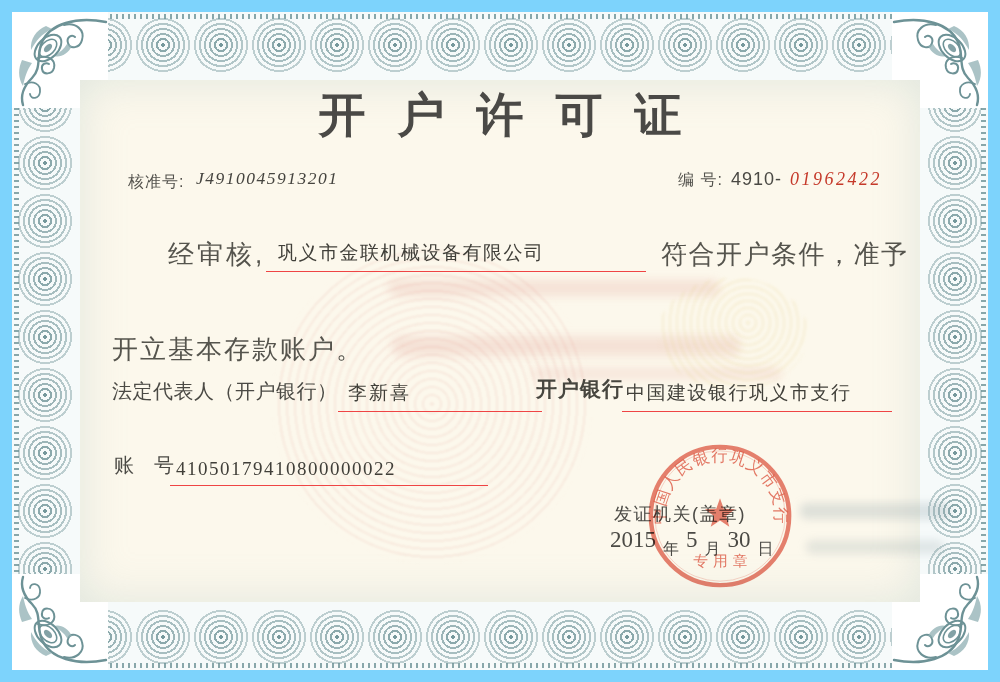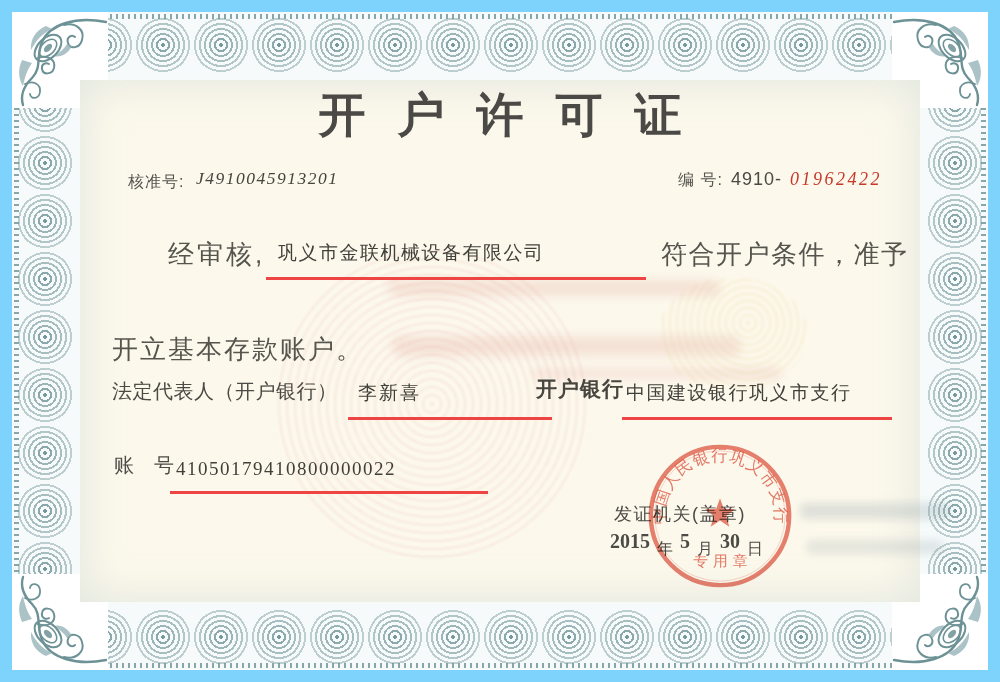--- a/index.html
+++ b/index.html
@@ -88,34 +88,34 @@
   .approval-value{position:absolute;left:196px;top:168px;font-size:17.5px;color:#45443f;letter-spacing:1.5px;}
   .serial{position:absolute;left:678px;top:169px;display:flex;align-items:baseline;}
   .serial-label{font-size:16px;color:#53524d;letter-spacing:1px;margin-right:8px;}
   .serial-prefix{font-size:18px;color:#4a4944;letter-spacing:1px;margin-right:8px;}
   .serial-number{font-size:18px;color:#c5392a;letter-spacing:2.5px;}
 
   .stmt-lead{position:absolute;left:168px;top:237px;font-size:26px;color:#55544d;letter-spacing:3px;}
   .stmt-tail{position:absolute;left:645px;top:237px;font-size:26px;color:#55544d;letter-spacing:1.5px;margin-left:16px;}
   .stmt-line2{position:absolute;left:112px;top:284px;font-size:26px;color:#55544d;letter-spacing:2px;margin-top:48px;}
 
-  .field{position:absolute;border-bottom:3px solid #ef4444;display:flex;align-items:flex-end;
-    padding-bottom:11px;font-family:"Liberation Serif","DejaVu Serif",serif;color:#403f39;}
+  .field{position:absolute;border-bottom:1px solid #ef4444;display:flex;align-items:flex-end;
+    padding-bottom:5px;font-family:"Liberation Serif","DejaVu Serif",serif;color:#403f39;}
   .field-company{left:266px;top:232px;width:368px;height:34px;font-size:19px;letter-spacing:1.5px;padding-left:12px;}
-  .field-rep{left:348px;top:370px;width:194px;height:36px;font-size:19px;letter-spacing:2px;padding-left:10px;}
+  .field-rep{left:338px;top:370px;width:194px;height:36px;font-size:19px;letter-spacing:2px;padding-left:10px;}
   .field-bank{left:622px;top:370px;width:266px;height:36px;font-size:19px;letter-spacing:1.5px;padding-left:4px;}
   .field-account{left:170px;top:442px;width:312px;height:38px;font-size:19px;letter-spacing:1.5px;padding-left:6px;}
 
   .lbl-rep{position:absolute;left:112px;top:378px;font-size:20px;color:#4b4a45;letter-spacing:.5px;}
   .lbl-bank{position:absolute;left:536px;top:375px;font-size:21px;font-weight:700;color:#47463f;letter-spacing:1px;}
   .lbl-account{position:absolute;left:114px;top:452px;font-size:20px;color:#4b4a45;}
 
   .issuer-label{position:absolute;left:614px;top:502px;font-size:18px;color:#4b4a45;letter-spacing:1.5px;}
   .date-row{position:absolute;left:606px;top:530px;display:flex;align-items:flex-end;height:30px;color:#4b4a45;}
-  .date-num{font-family:"Liberation Serif","DejaVu Serif",serif;font-size:20px;position:relative;top:-7px;margin:0 4px;font-weight:bold;}
+  .date-num{font-family:"Liberation Serif","DejaVu Serif",serif;font-size:23px;position:relative;top:-7px;margin:0 4px;}
   .date-unit{font-size:16px;margin:0 3px;}
 
   .stamp{position:absolute;left:641px;top:437px;width:158px;height:158px;
     mix-blend-mode:multiply;opacity:.88;}
 </style>
 </head>
 <body>
 
 <svg width="0" height="0" style="position:absolute">
   <defs>

